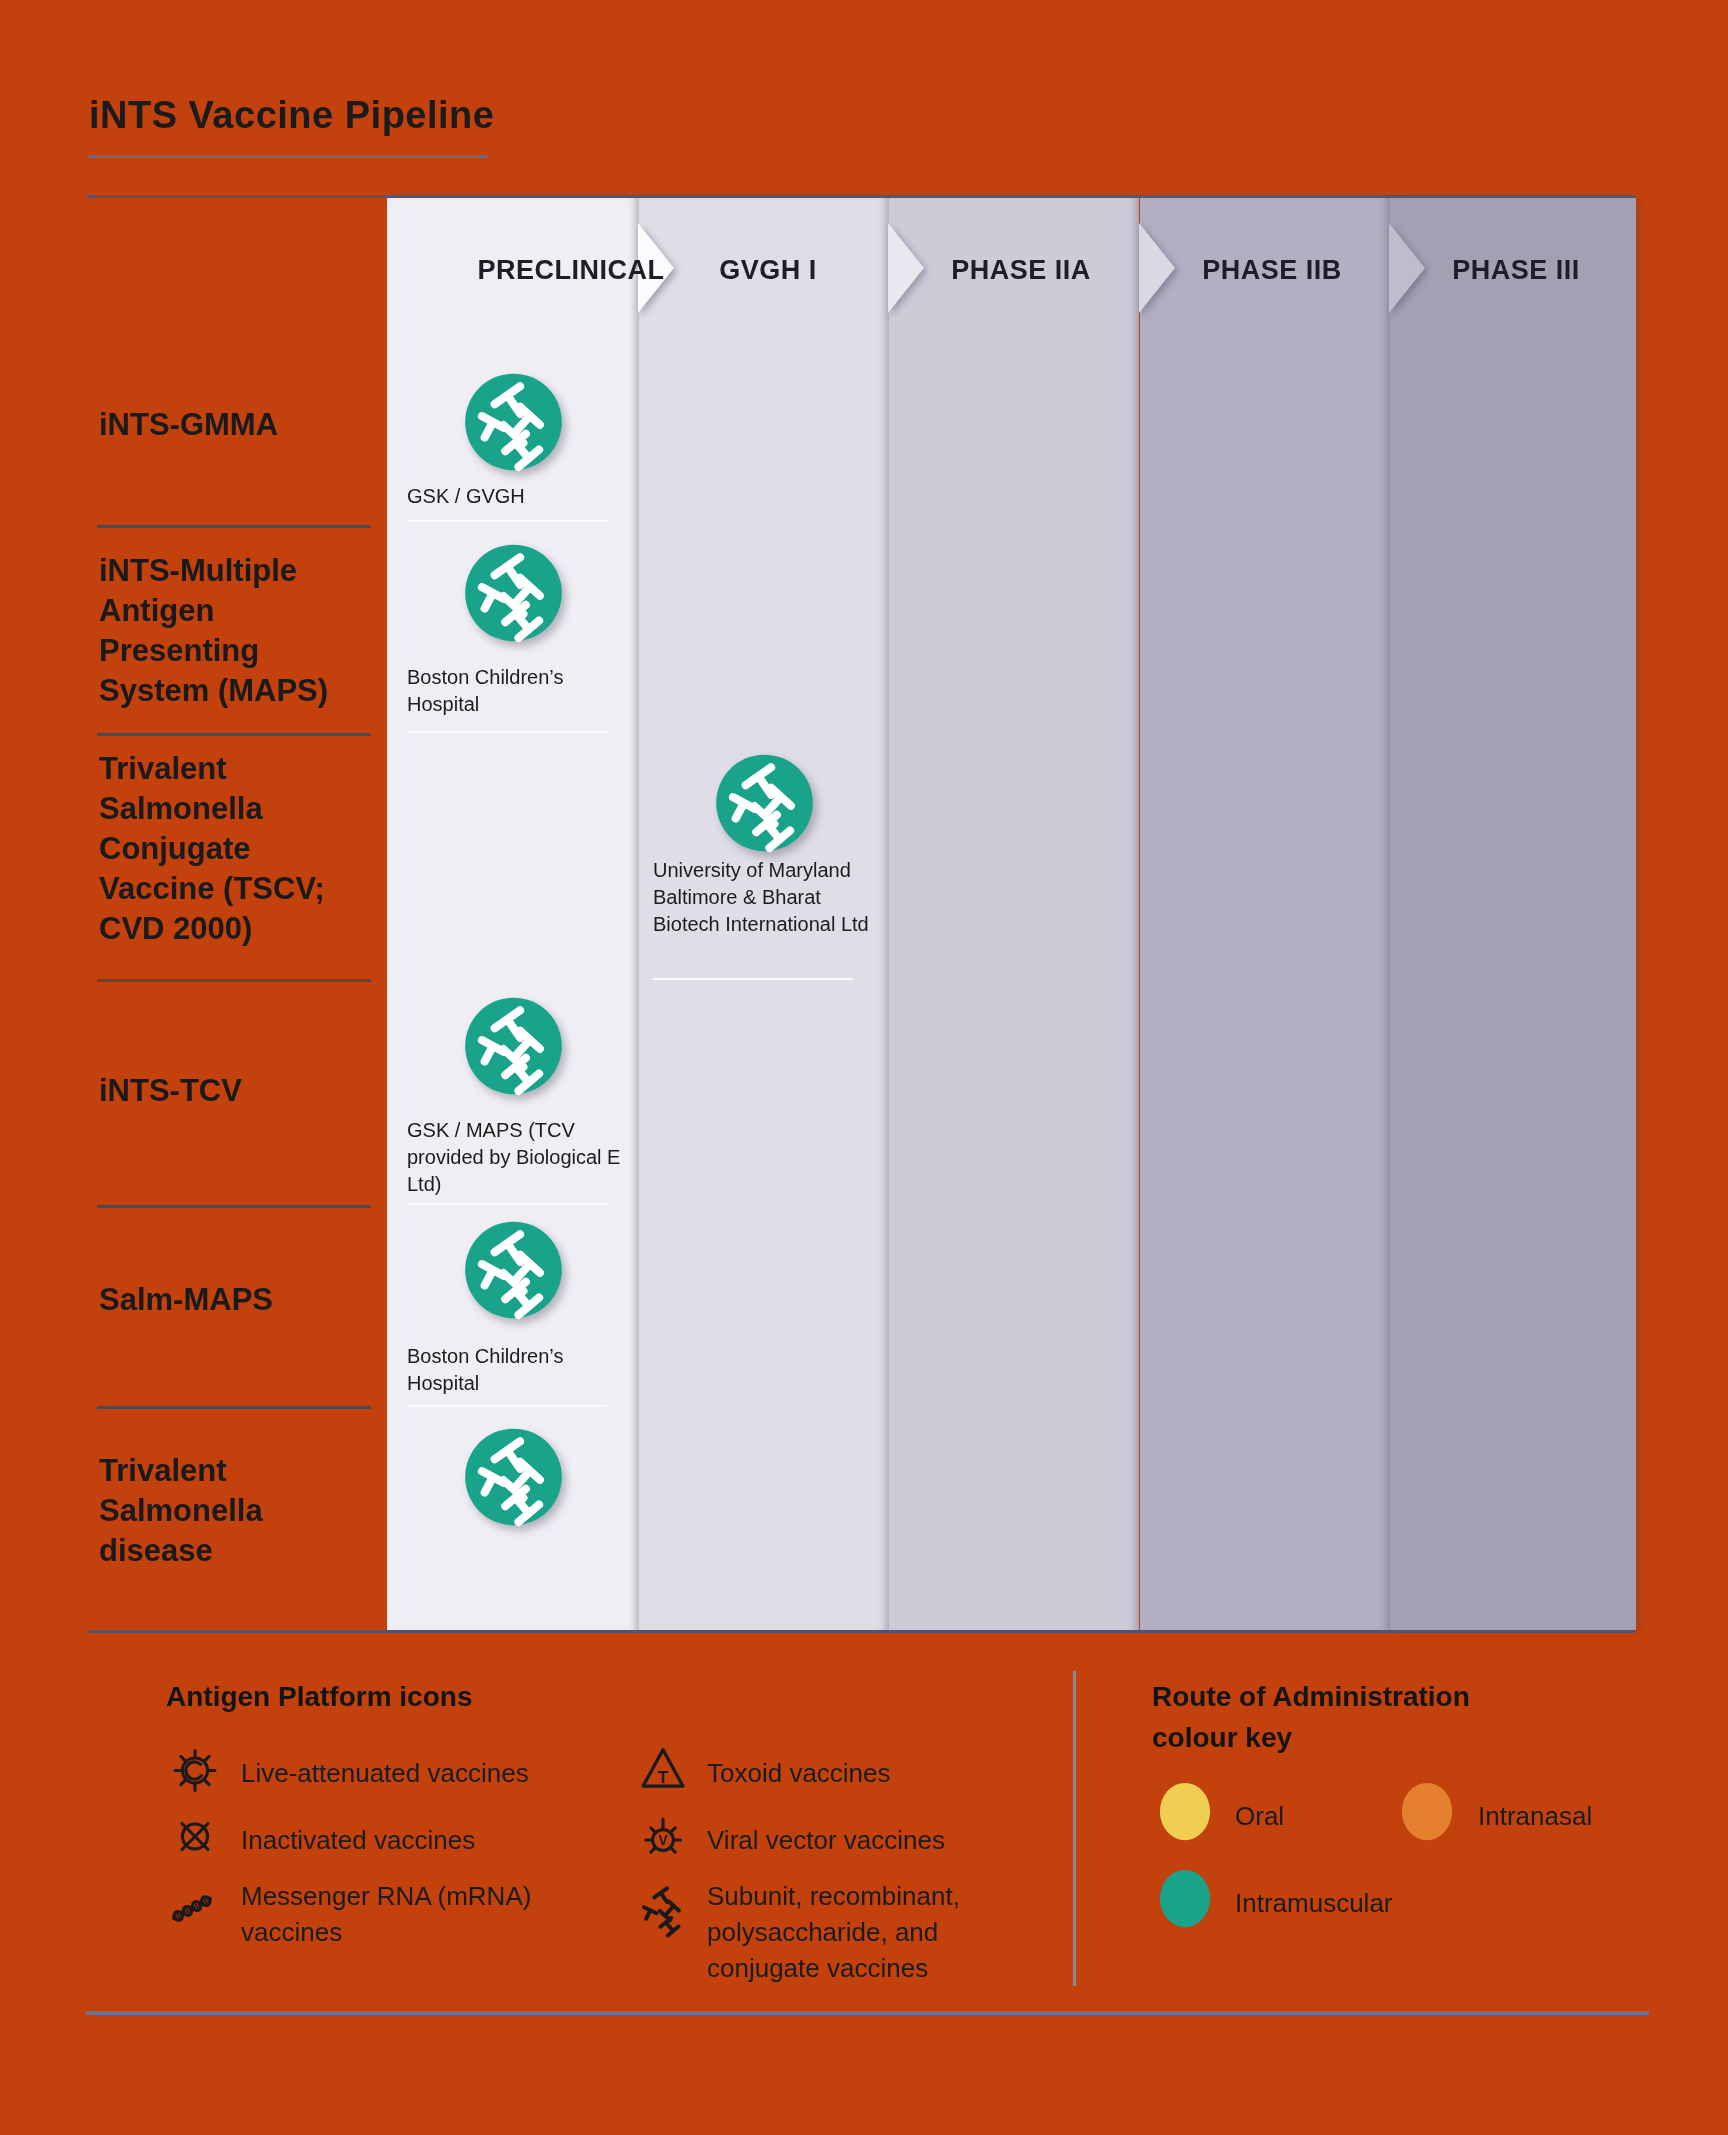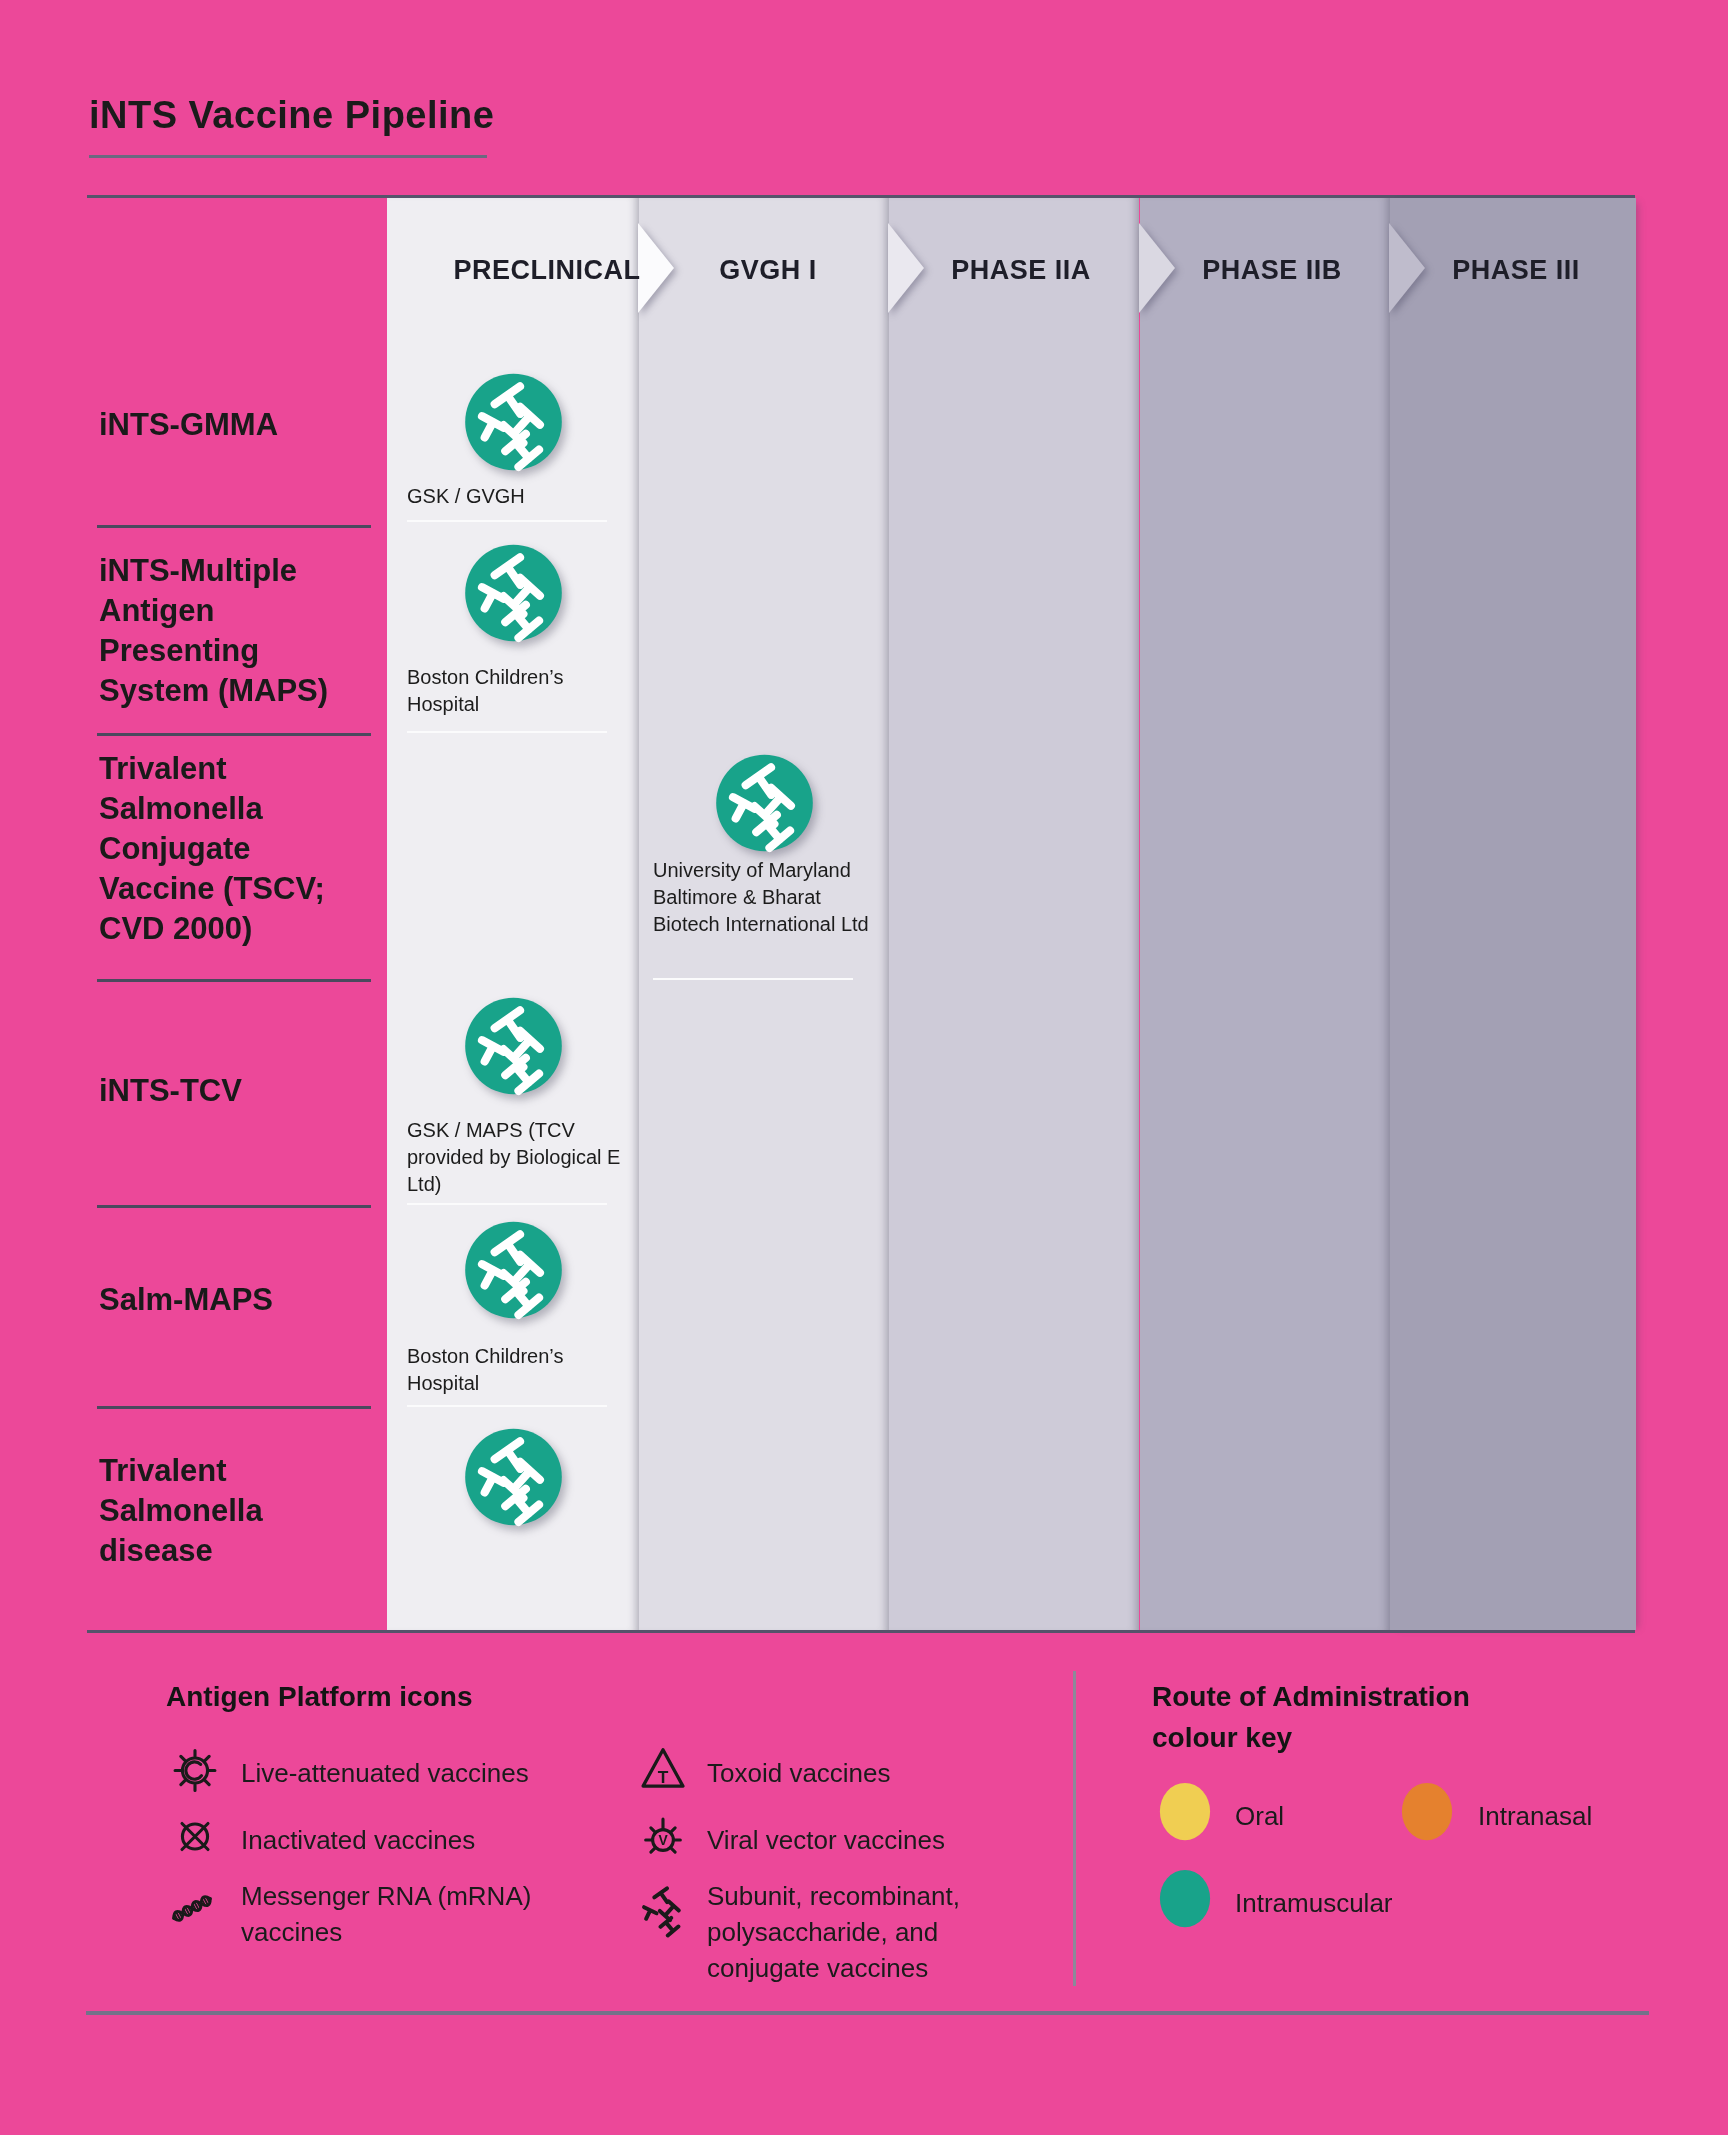--- a/index.html
+++ b/index.html
@@ -1,37 +1,37 @@
 <!DOCTYPE html>
 <html style="font-size:14.4px"><head>
 <meta charset="utf-8">
 <style>
   html,body{margin:0;padding:0;background:#fff;}
-  .canvas{position:relative;width:1728px;height:2136px;background:#ec4899;
+  .canvas{position:relative;width:1728px;height:2136px;background:#c2410c;
           font-family:"Liberation Sans",sans-serif;color:#1b1b1b;overflow:hidden;}
   .abs{position:absolute;}
   
   .title{left:89px;top:94px;font-size:38px;font-weight:bold;letter-spacing:0.5px;}
   .title-rule{left:89px;top:155px;width:398px;height:2.7px;background:#6b6980;}
   .table-top-rule{left:87px;top:195px;width:1548px;height:2.7px;background:#56546b;}
   .table-bottom-rule{left:87px;top:1630px;width:1548px;height:2.7px;background:#55536b;}
   
   .col{top:198px;height:1432px;}
   .col-seam{box-shadow:inset -9px 0 9px -6.3px rgba(75,73,95,.4);}
   .col-precl{left:387px;width:252px;}
   .col-p1{left:639px;width:250px;}
   .col-p2a{left:889px;width:250px;}
   .col-p2b{left:1140px;width:250px;}
   .col-p3{left:1390px;width:246px;box-shadow:5.4px 1.8px 7.2px -3.6px rgba(75,73,95,.35);}
   .chev-wrap{top:223px;width:36px;height:90px;filter:drop-shadow(3.6px 3.6px 3.6px rgba(70,68,95,.4));}
   .chev{width:100%;height:100%;clip-path:polygon(0 0,100% 50%,0 100%);}
   .chev1{left:638px;} .chev2{left:888px;} .chev3{left:1139px;} .chev4{left:1389px;}
   .phase-label{top:255px;font-size:27px;font-weight:bold;letter-spacing:0.5px;
                color:#1e1e29;text-align:center;}
-  .pl1{left:377px;width:252px;padding-left:44px;} .pl2{left:643px;width:250px;} .pl3{left:896px;width:250px;}
+  .pl1{left:401px;width:252px;padding-left:44px;} .pl2{left:643px;width:250px;} .pl3{left:896px;width:250px;}
   .pl4{left:1147px;width:250px;} .pl5{left:1393px;width:246px;}
   
   .row-label{left:99px;width:259px;font-size:31px;font-weight:bold;line-height:40px;color:#1a1a1a;}
   .gutter-sep{left:97px;width:274px;height:2.7px;background:#4b495e;}
   .col-sep{height:1.8px;background:#fbfbfc;width:200px;}
   
   .vax-icon{width:103px;height:110px;filter:drop-shadow(4.5px 5.4px 4.5px rgba(50,50,70,.32));}
   .vax-icon svg{width:100%;height:100%;}
   .sponsor{font-size:20px;line-height:27px;width:221px;color:#1c1c1c;}
   

